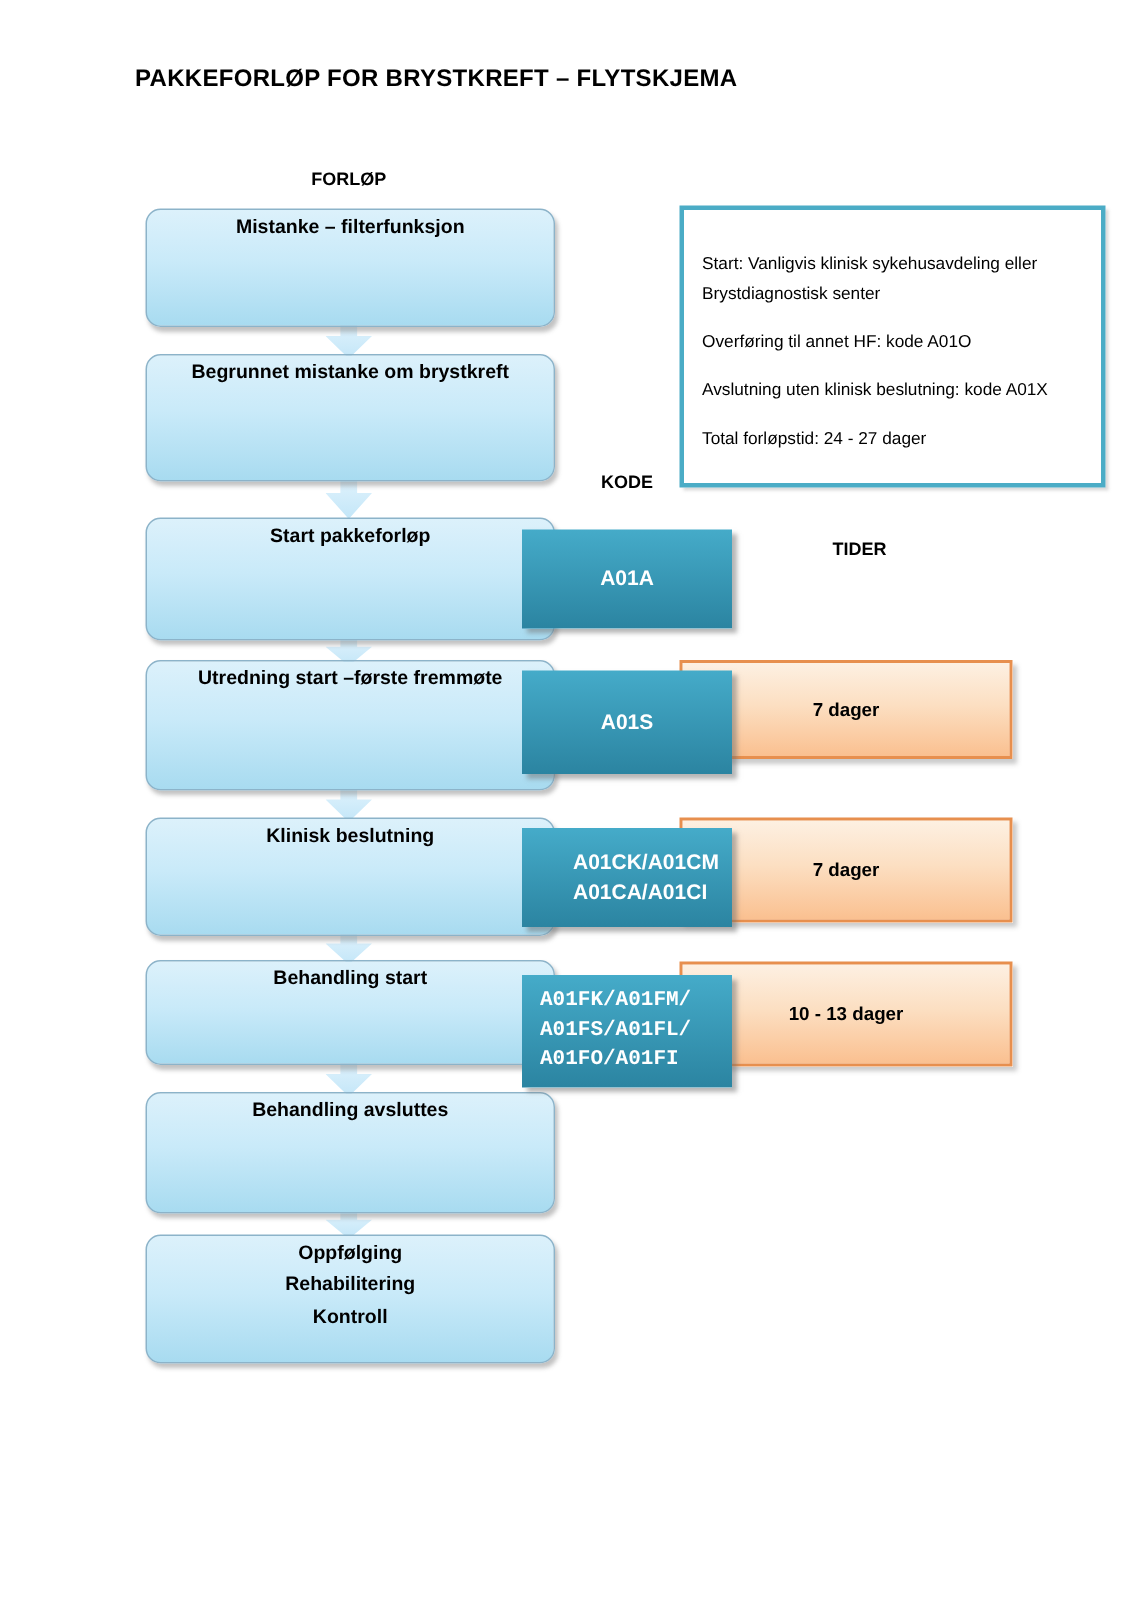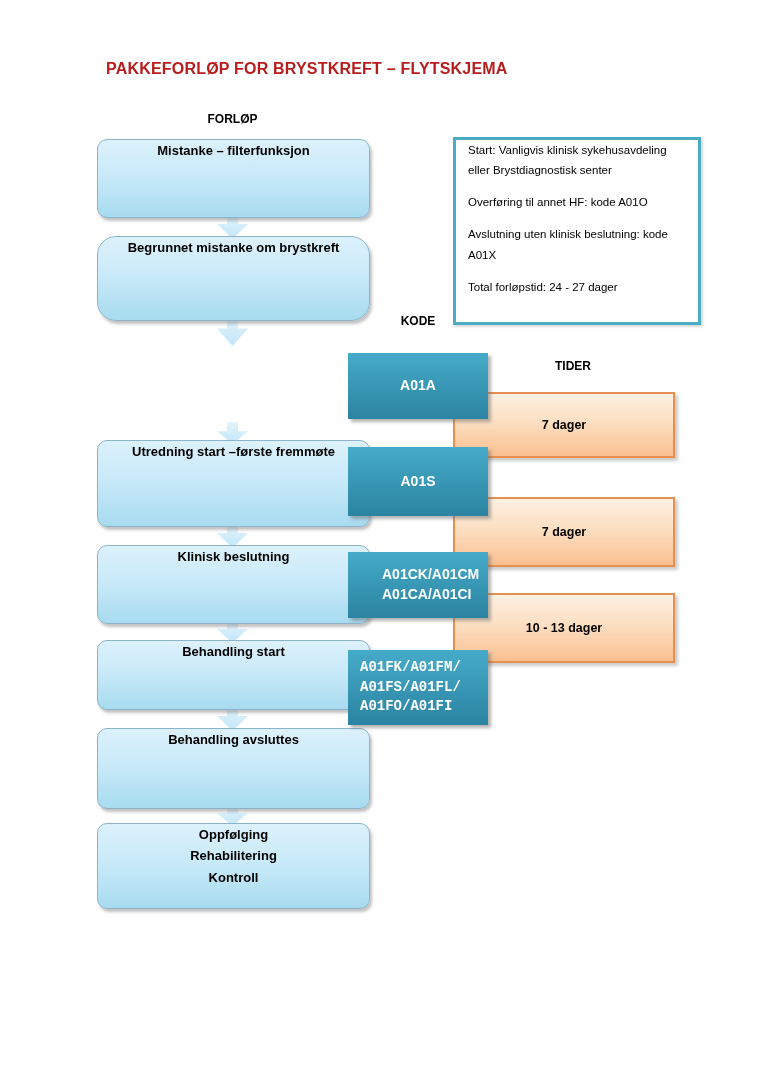--- a/index.html
+++ b/index.html
@@ -1,22 +1,22 @@
 <!DOCTYPE html>
 <html><head>
 <meta charset="utf-8">
 <style>
   html,body{margin:0;padding:0;background:#ffffff;}
   .page{
     position:relative;width:758px;height:1072px;background:#ffffff;overflow:hidden;
     font-family:"Liberation Sans", sans-serif;color:#000;
   }
   .title{
-    position:absolute;left:90px;top:44px;margin:16px;
-    font-size:16px;font-weight:bold;letter-spacing:.2px;color:#b91c1c;
+    position:absolute;left:90px;top:44px;margin:0;
+    font-size:16px;font-weight:bold;letter-spacing:.2px;color:#000000;
   }
   .col-label{
     position:absolute;font-size:12px;font-weight:bold;text-align:center;color:#000;
   }
   .lbl-forlop{left:97px;top:112px;width:271px;}
   .lbl-kode{left:348px;top:314px;width:140px;}
   .lbl-tider{left:453px;top:359px;width:240px;}
 
   .flow-box{
     position:absolute;left:97px;width:271px;z-index:2;
@@ -40,27 +40,27 @@
     color:#fff;font-size:14px;font-weight:bold;
     white-space:pre-line;line-height:1.4;
   }
   .code-box.left-align{justify-content:flex-start;padding-left:12px;box-sizing:border-box;}
   .duration-box{
     position:absolute;left:453px;width:222px;z-index:0;box-sizing:border-box;
     background:linear-gradient(to bottom,#fdf0e2 0%,#fcdfc2 45%,#fac090 100%);
     border:2px solid #e78f4e;
     box-shadow:3px 3px 3px rgba(140,140,140,.45);
     display:flex;align-items:center;justify-content:center;
-    font-size:12.5px;font-weight:bold;
+    font-size:12.5px;font-weight:bold;margin-top:48px;
   }
   .info-box{
-    position:absolute;left:453px;top:137px;width:248px;height:188px;box-sizing:border-box;
+    position:absolute;left:453px;top:137px;width:284px;height:188px;box-sizing:border-box;
     border:3px solid #4bacc6;background:#ffffff;
     box-shadow:2px 2px 2px rgba(160,160,160,.4);
-    padding:0 12px;z-index:2;
+    padding:26px 12px;z-index:2;
   }
   .info-box p{
     margin:0 0 12px 0;font-size:11.5px;line-height:1.75;color:#000;
   }
 </style>
 </head>
 <body>
 
 <div class="page">
 
@@ -91,22 +91,25 @@
   <div class="arrow" style="top:316px;height:30px;"></div>
   <div class="arrow" style="top:422px;height:22px;"></div>
   <div class="arrow" style="top:522px;height:26px;"></div>
   <div class="arrow" style="top:619px;height:24px;"></div>
   <div class="arrow" style="top:705px;height:26px;"></div>
   <div class="arrow" style="top:804px;height:22px;"></div>
 
   <div class="flow-box" style="top:139px;height:77px;">
     <span>Mistanke – filterfunksjon</span>
   </div>
-  <div class="flow-box" style="top:236px;height:83px;border-radius:19px;">
+  <div class="flow-box" style="top:236px;height:83px;">
     <span>Begrunnet mistanke om brystkreft</span>
+  </div>
+  <div class="flow-box" style="top:345px;height:80px;">
+    <span>Start pakkeforløp</span>
   </div>
   <div class="flow-box" style="top:545px;height:77px;">
     <span>Klinisk beslutning</span>
   </div>
   <div class="flow-box" style="top:440px;height:85px;">
     <span>Utredning start –første fremmøte</span>
   </div>
   <div class="flow-box" style="top:640px;height:68px;">
     <span>Behandling start</span>
   </div>

